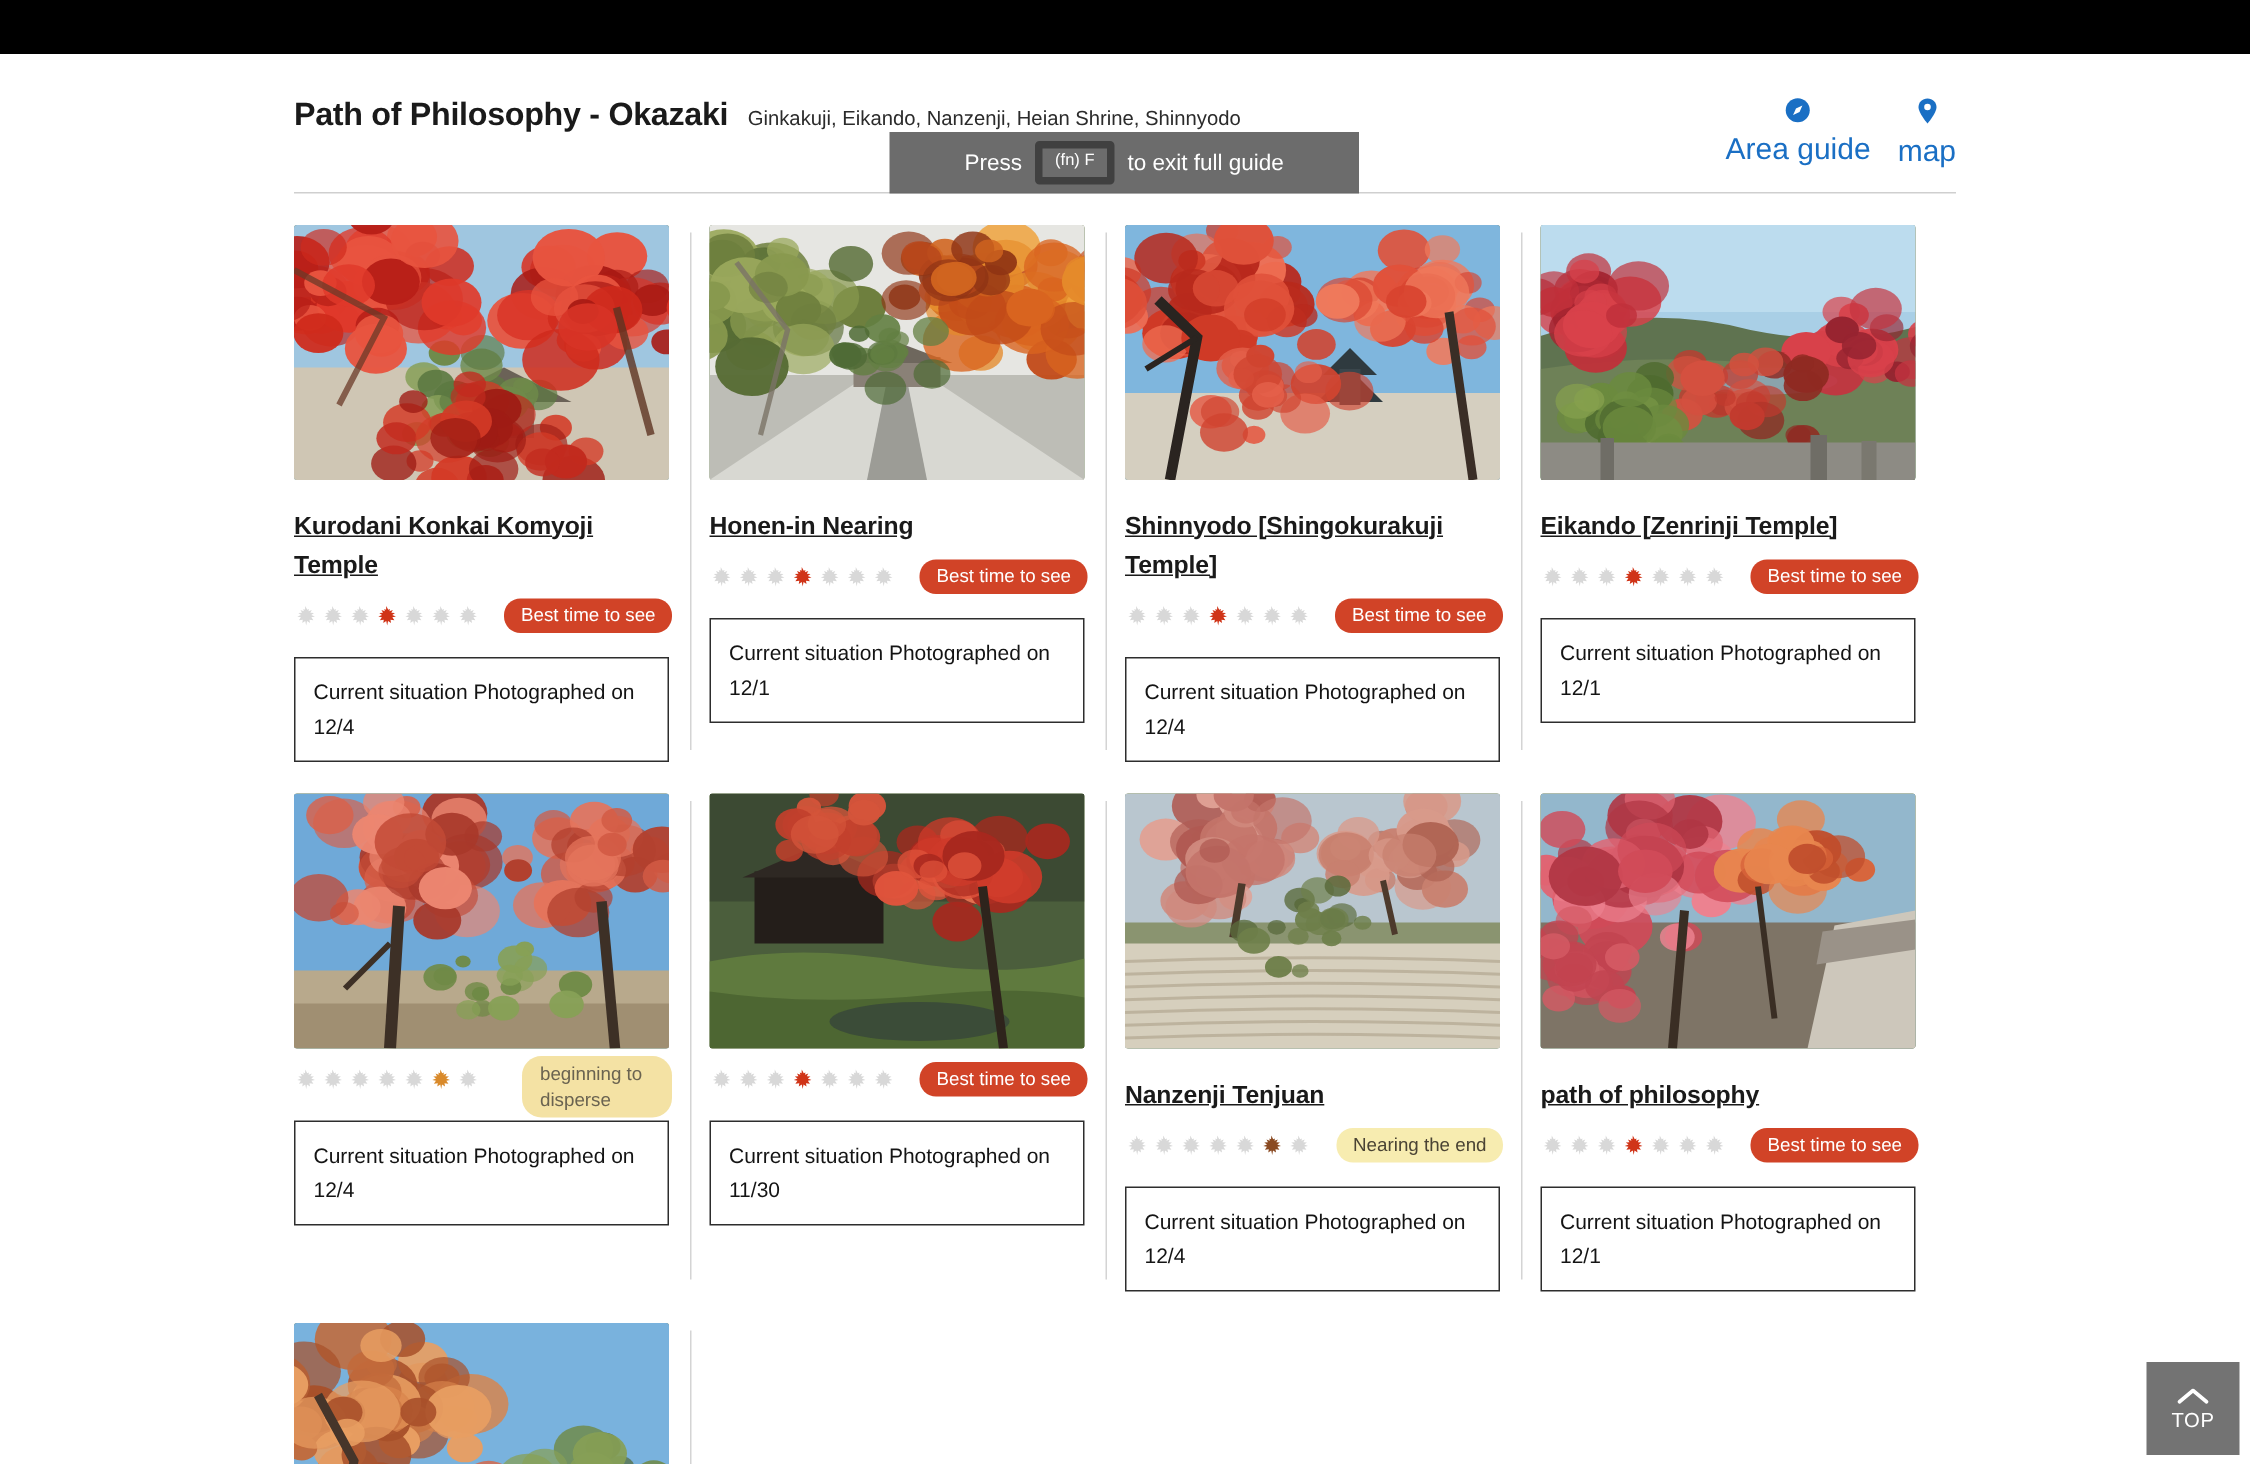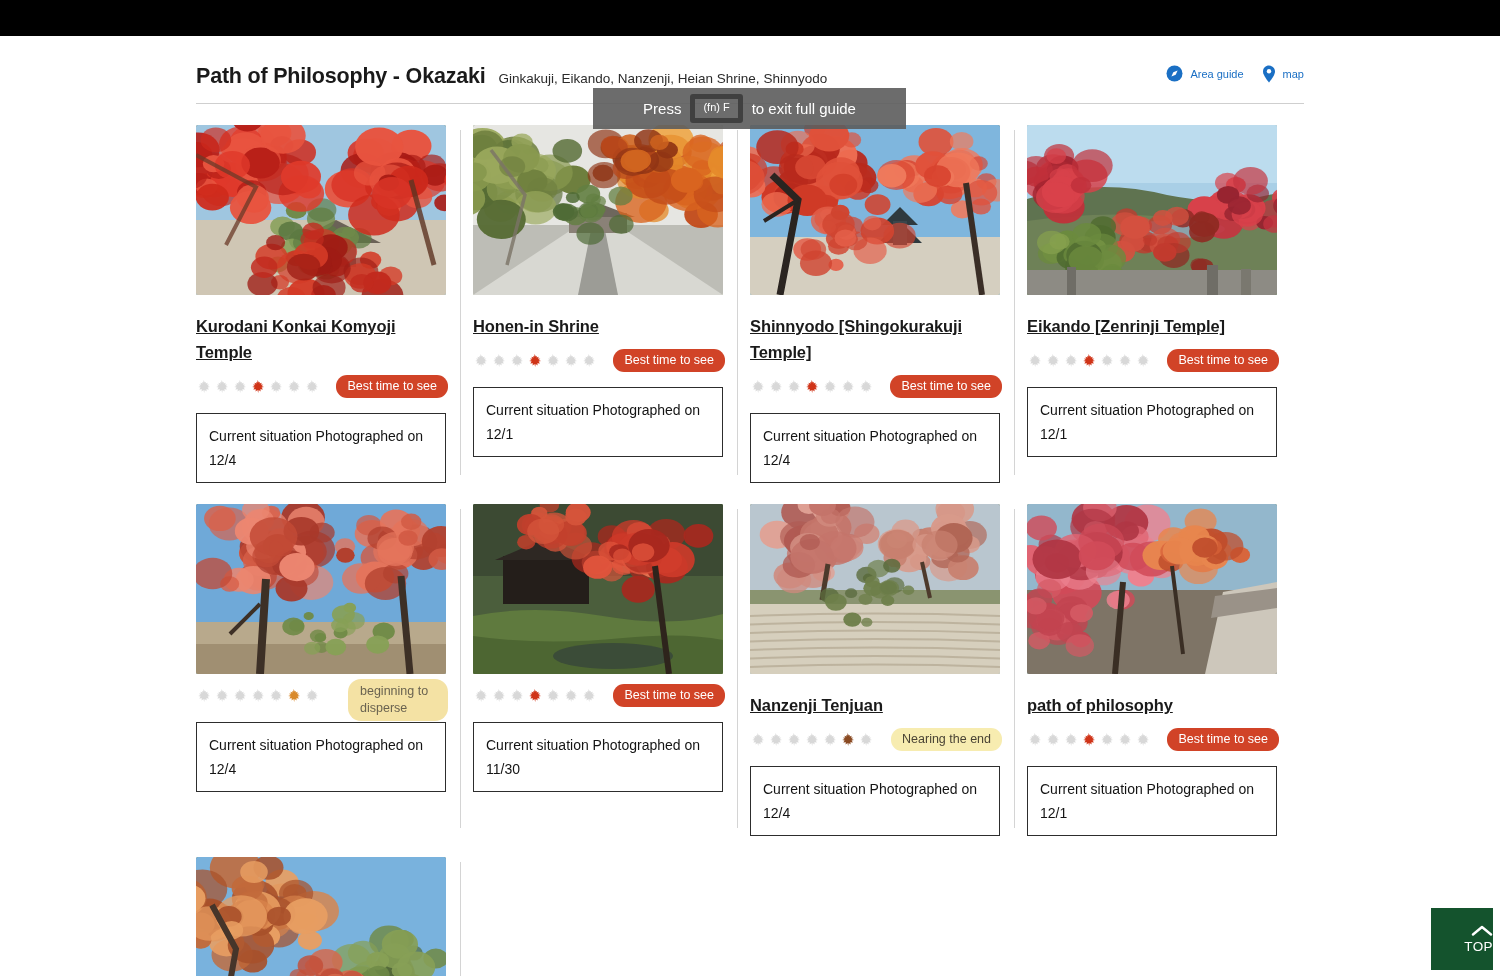--- a/index.html
+++ b/index.html
@@ -55,23 +55,24 @@
     align-items: center;
     gap: 18px;
     position: relative;
     top: -1px;
   }
   .hlink {
     display: flex;
     align-items: center;
     gap: 7px;
     color: #1a6fc4;
-    font-size: 11px;
+    font-size: 20px;
     text-decoration: none;
     cursor: pointer;
+    flex-direction: column;
   }
   .hlink svg { display: block; }
   .header-rule {
     margin-top: 14px;
     border-top: 1px solid #cfcfcf;
     width: 1108px;
   }
 
   
   .grid {
@@ -185,25 +186,25 @@
     padding: 2px 8px 3px 8px;
     font-size: 11px;
     line-height: 1.25;
   }
 
   
   #topbtn {
     position: absolute;
     left: 1431px; top: 908px;
     width: 62px; height: 62px;
-    background: #14532d;
+    background: #737373;
     color: #ffffff;
     display: flex;
     flex-direction: column;
-    align-items: flex-end;
+    align-items: center;
     justify-content: center;
     gap: 2px;
     cursor: pointer;
     z-index: 60;
   }
   #topbtn .chev { font-size: 17px; line-height: 0.8; font-weight: bold; }
   #topbtn .lbl { font-size: 13.5px; letter-spacing: 0.4px; }
 </style>
 </head>
 <body>
@@ -557,21 +558,21 @@
                 <ellipse cx="147.6" cy="71.0" rx="12.0" ry="9.6" fill="#637f42" opacity="0.75"></ellipse>
                 <ellipse cx="115.4" cy="85.3" rx="10.0" ry="8.0" fill="#4f6b36" opacity="0.69"></ellipse>
                 <ellipse cx="119.5" cy="85.9" rx="11.9" ry="9.5" fill="#637f42" opacity="0.69"></ellipse>
                 <ellipse cx="115.2" cy="86.3" rx="8.2" ry="6.5" fill="#637f42" opacity="0.66"></ellipse>
                 <ellipse cx="93.8" cy="87.5" rx="11.2" ry="9.0" fill="#4f6b36" opacity="0.83"></ellipse>
                 <ellipse cx="120.3" cy="74.5" rx="7.5" ry="6.0" fill="#637f42" opacity="0.67"></ellipse>
                 <ellipse cx="117.3" cy="108.7" rx="13.9" ry="11.1" fill="#4f6b36" opacity="0.70"></ellipse>
                 <path d="M18 25 L52 70 L34 140" stroke="#7b7366" stroke-width="3.5" fill="none" opacity="0.8"></path>
               </svg>
             </div>
-            <div class="card-title">Honen-in Shrine</div>
+            <div class="card-title">Honen-in Nearing</div>
             <div class="rating-row">
               <div class="leaves">
                 <span>
                   <svg class="leaf" viewBox="0 0 24 24" aria-hidden="true">
     <path fill="#d8d8d8" d="M12 1.6 l2.1 4.0 1.9 -0.8 -0.6 2.4 3.6 -1.3 -1.6 2.9 3.9 0.2 -2.9 2.2 4.0 1.6 -3.9 0.9 2.2 3.1 -4.2 -0.6 0.6 3.6 -3.2 -2.1 -0.9 4.7 -1.0 -4.7 -3.2 2.1 0.6 -3.6 -4.2 0.6 2.2 -3.1 -3.9 -0.9 4.0 -1.6 -2.9 -2.2 3.9 -0.2 -1.6 -2.9 3.6 1.3 -0.6 -2.4 1.9 0.8 Z"></path>
   </svg>
                 </span>
                 <span>
                   <svg class="leaf" viewBox="0 0 24 24" aria-hidden="true">
     <path fill="#d8d8d8" d="M12 1.6 l2.1 4.0 1.9 -0.8 -0.6 2.4 3.6 -1.3 -1.6 2.9 3.9 0.2 -2.9 2.2 4.0 1.6 -3.9 0.9 2.2 3.1 -4.2 -0.6 0.6 3.6 -3.2 -2.1 -0.9 4.7 -1.0 -4.7 -3.2 2.1 0.6 -3.6 -4.2 0.6 2.2 -3.1 -3.9 -0.9 4.0 -1.6 -2.9 -2.2 3.9 -0.2 -1.6 -2.9 3.6 1.3 -0.6 -2.4 1.9 0.8 Z"></path>

